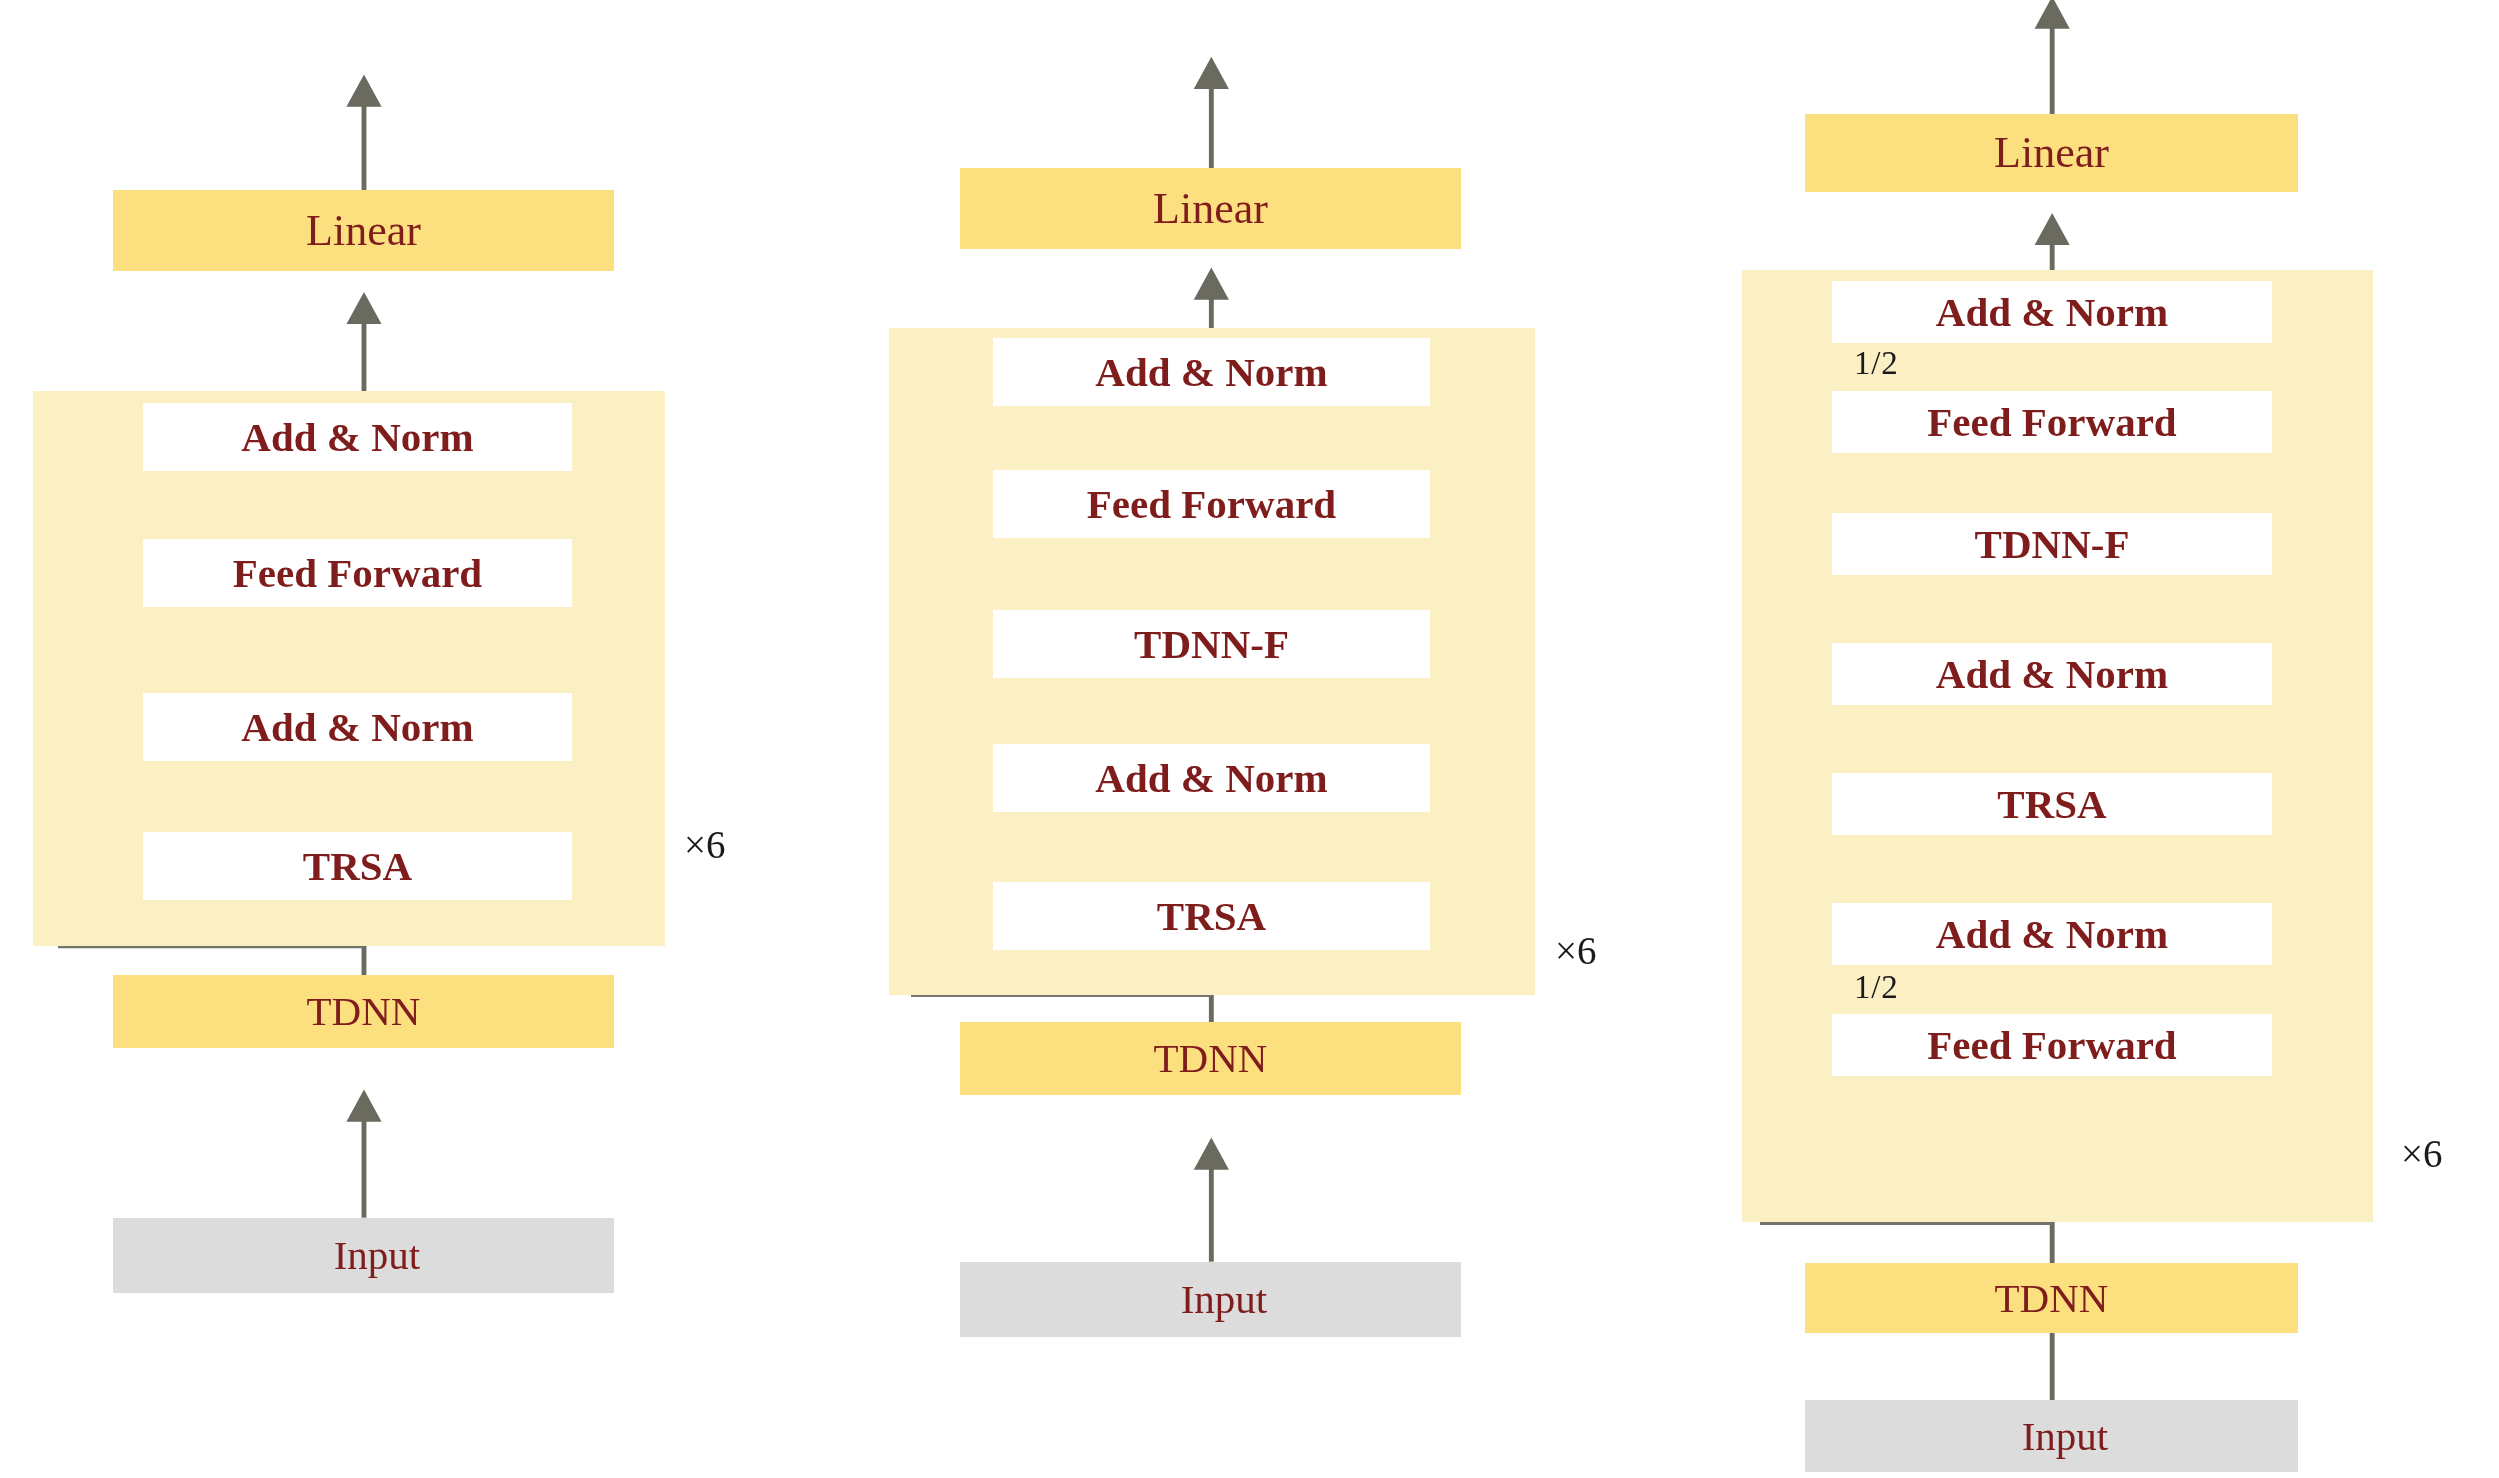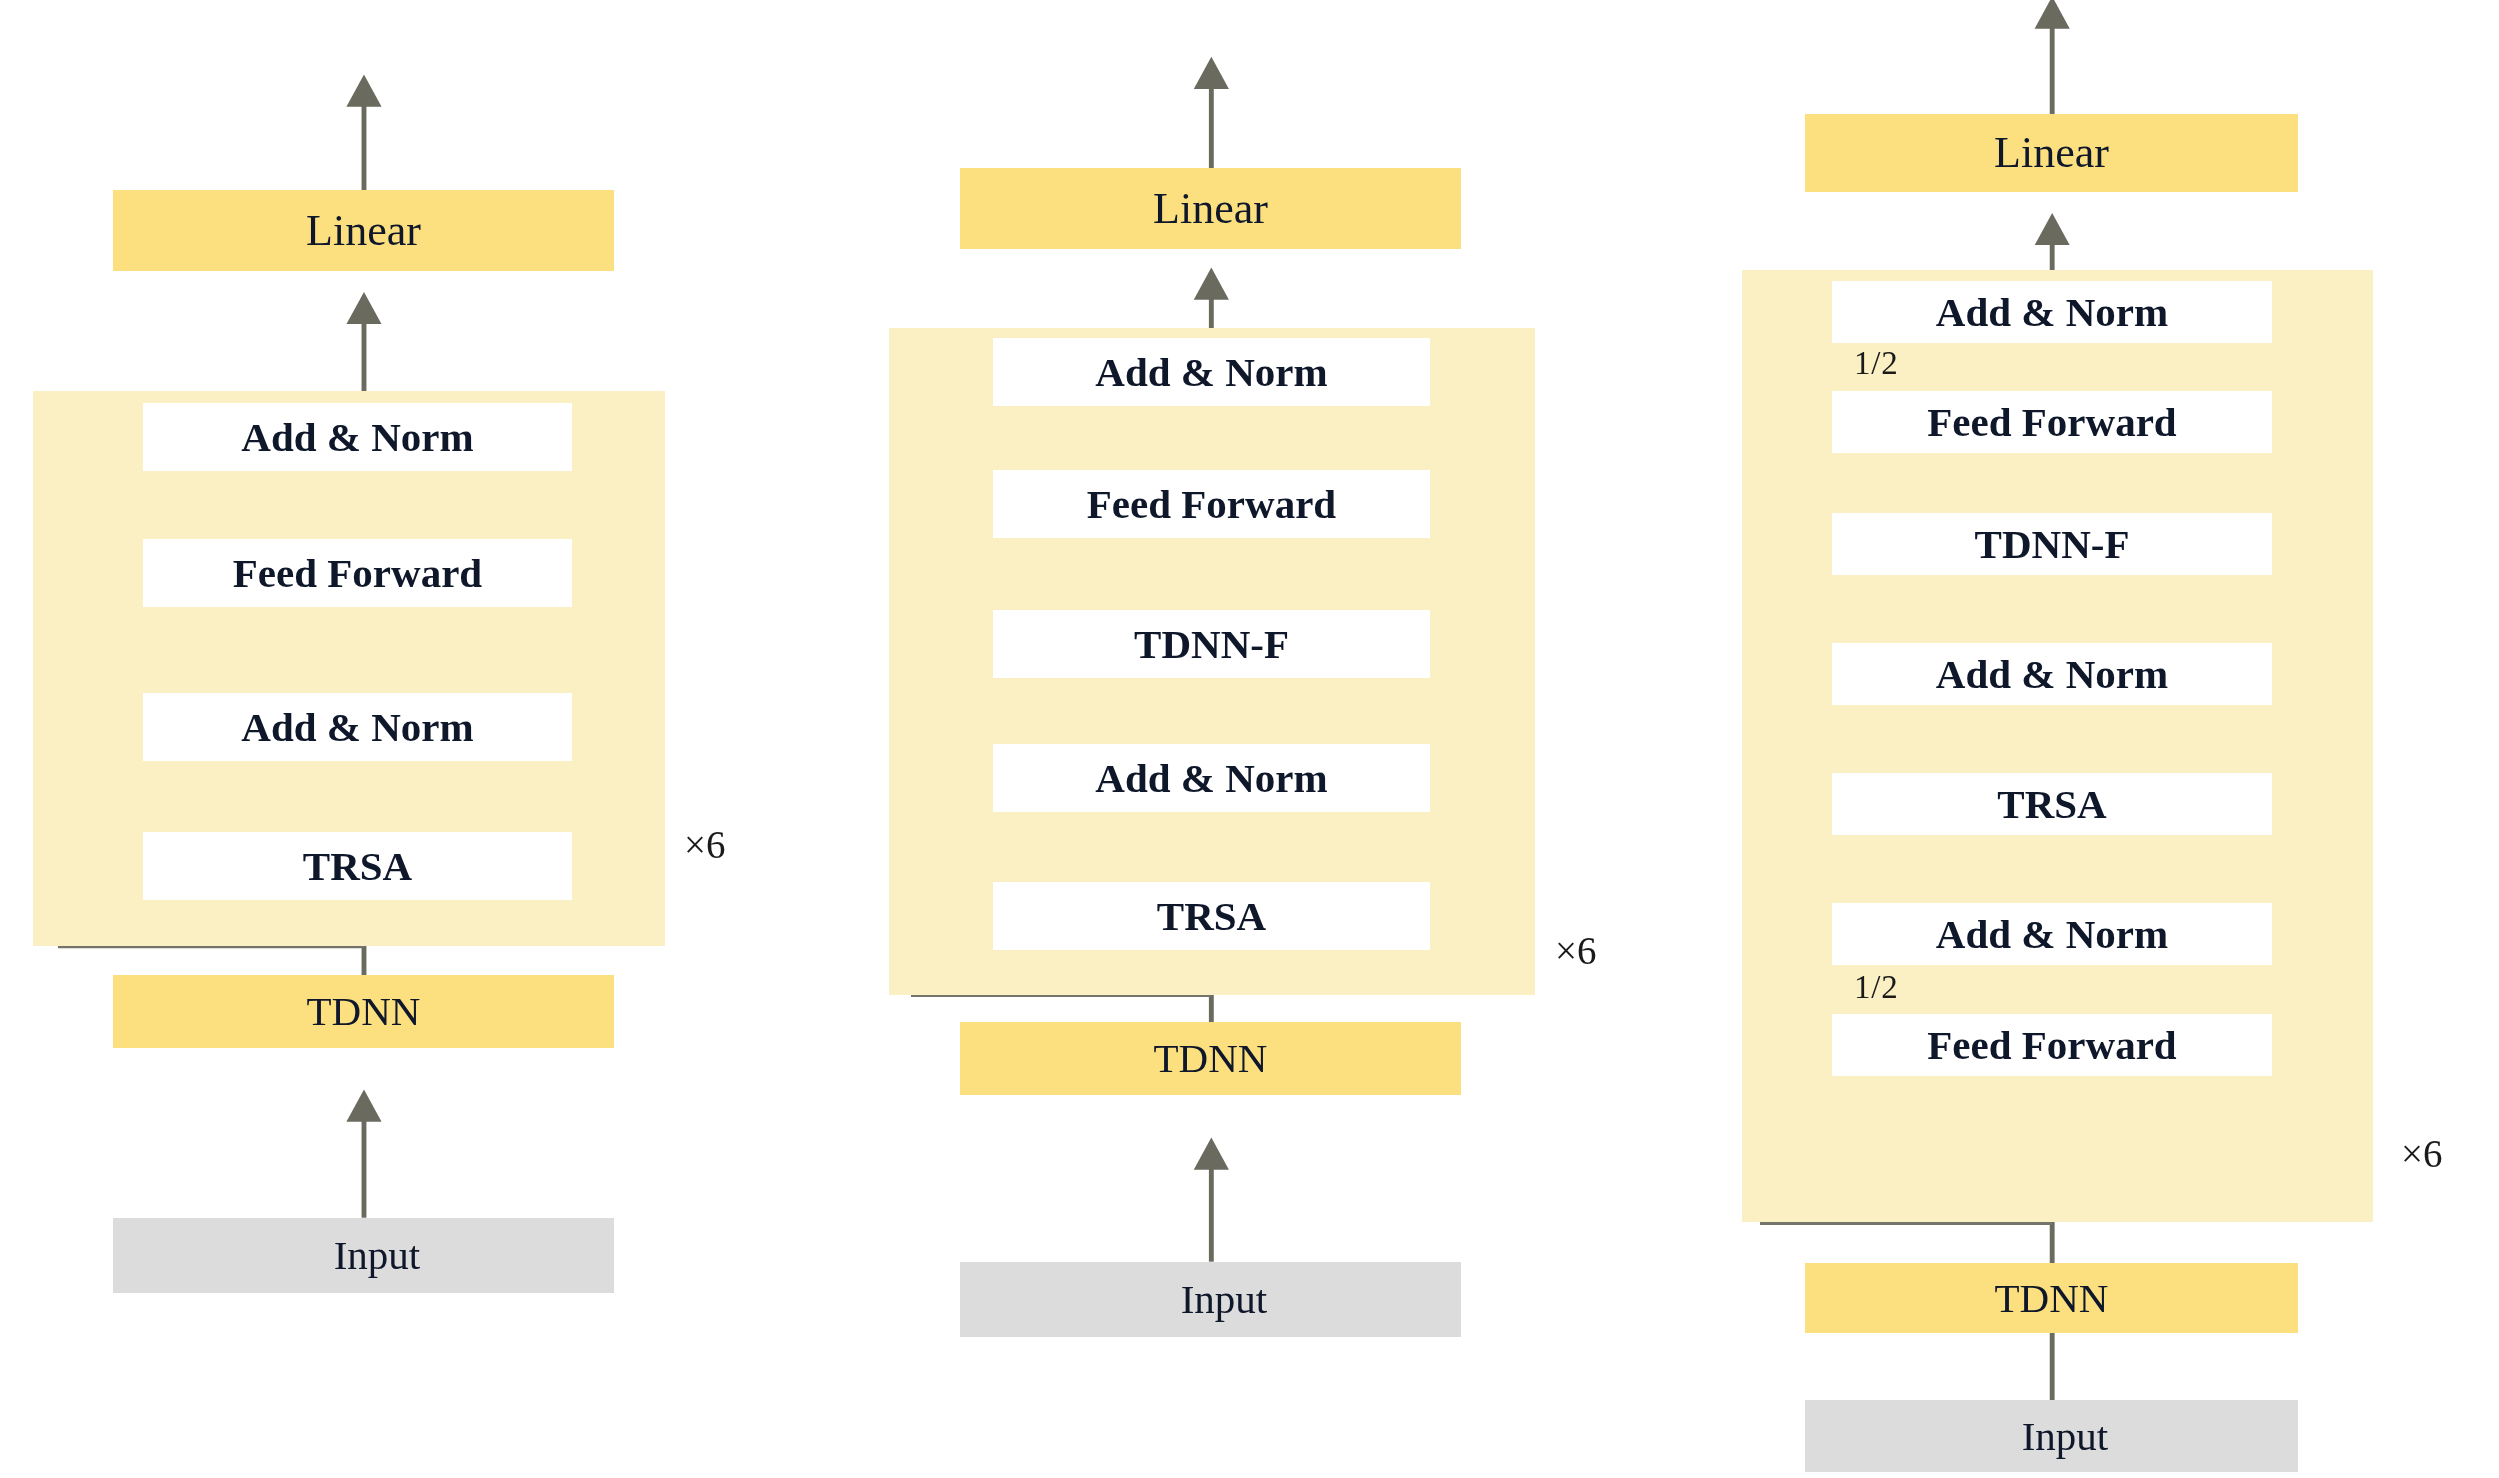--- a/index.html
+++ b/index.html
@@ -3,21 +3,21 @@
 <meta charset="utf-8">
 <style>
   html,body{margin:0;padding:0;background:#ffffff;}
   body{width:2500px;height:1479px;font-family:"Liberation Serif",serif;}
   #stage{position:relative;width:2500px;height:1479px;background:#fff;overflow:hidden;}
   svg#wires{position:absolute;left:0;top:0;width:2500px;height:1479px;pointer-events:none;}
   .grp{position:absolute;}
   .panel{position:absolute;background:#fbefc4;}
   .node{position:absolute;display:flex;align-items:center;justify-content:center;
         box-sizing:border-box;line-height:1;}
-  .node span{display:block;white-space:nowrap;color:#0f172a;}
+  .node span{display:block;white-space:nowrap;color:#7f1d1d;}
   .white{background:#ffffff;font-weight:bold;}
   .gold{background:#fcdf7f;}
   .grey{background:#dcdcdc;padding-left:27px;}
   .lbl-big span{font-size:44px;}
   .lbl-med span{font-size:41px;}
   .rep{position:absolute;font-size:39px;color:#1a1a1a;}
   .halfx{position:absolute;font-size:33px;color:#1a1a1a;letter-spacing:0.8px;}
 </style>
 </head>
 <body>

